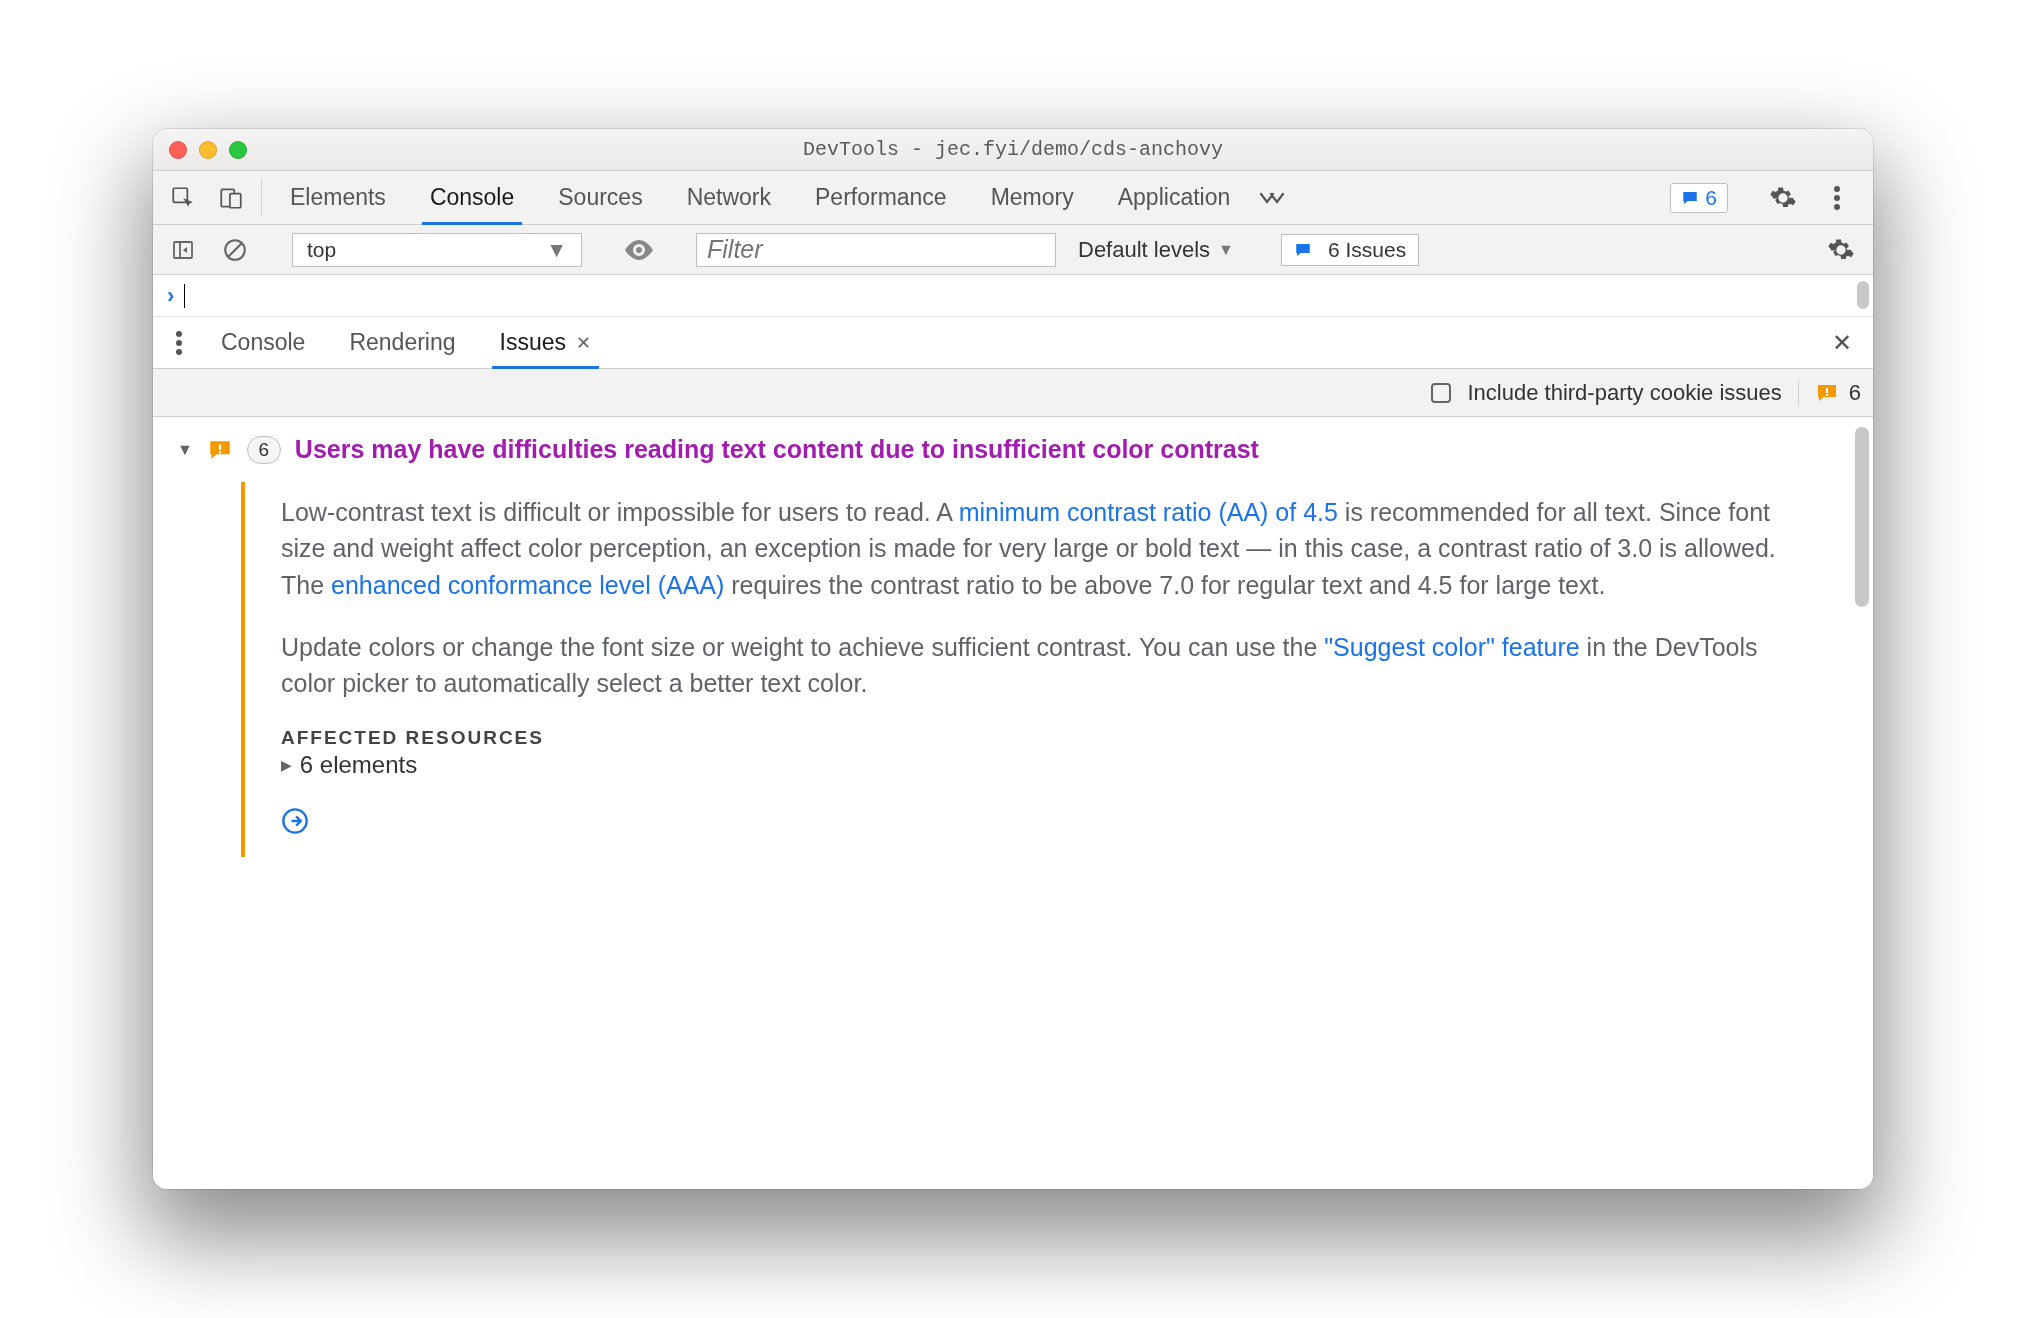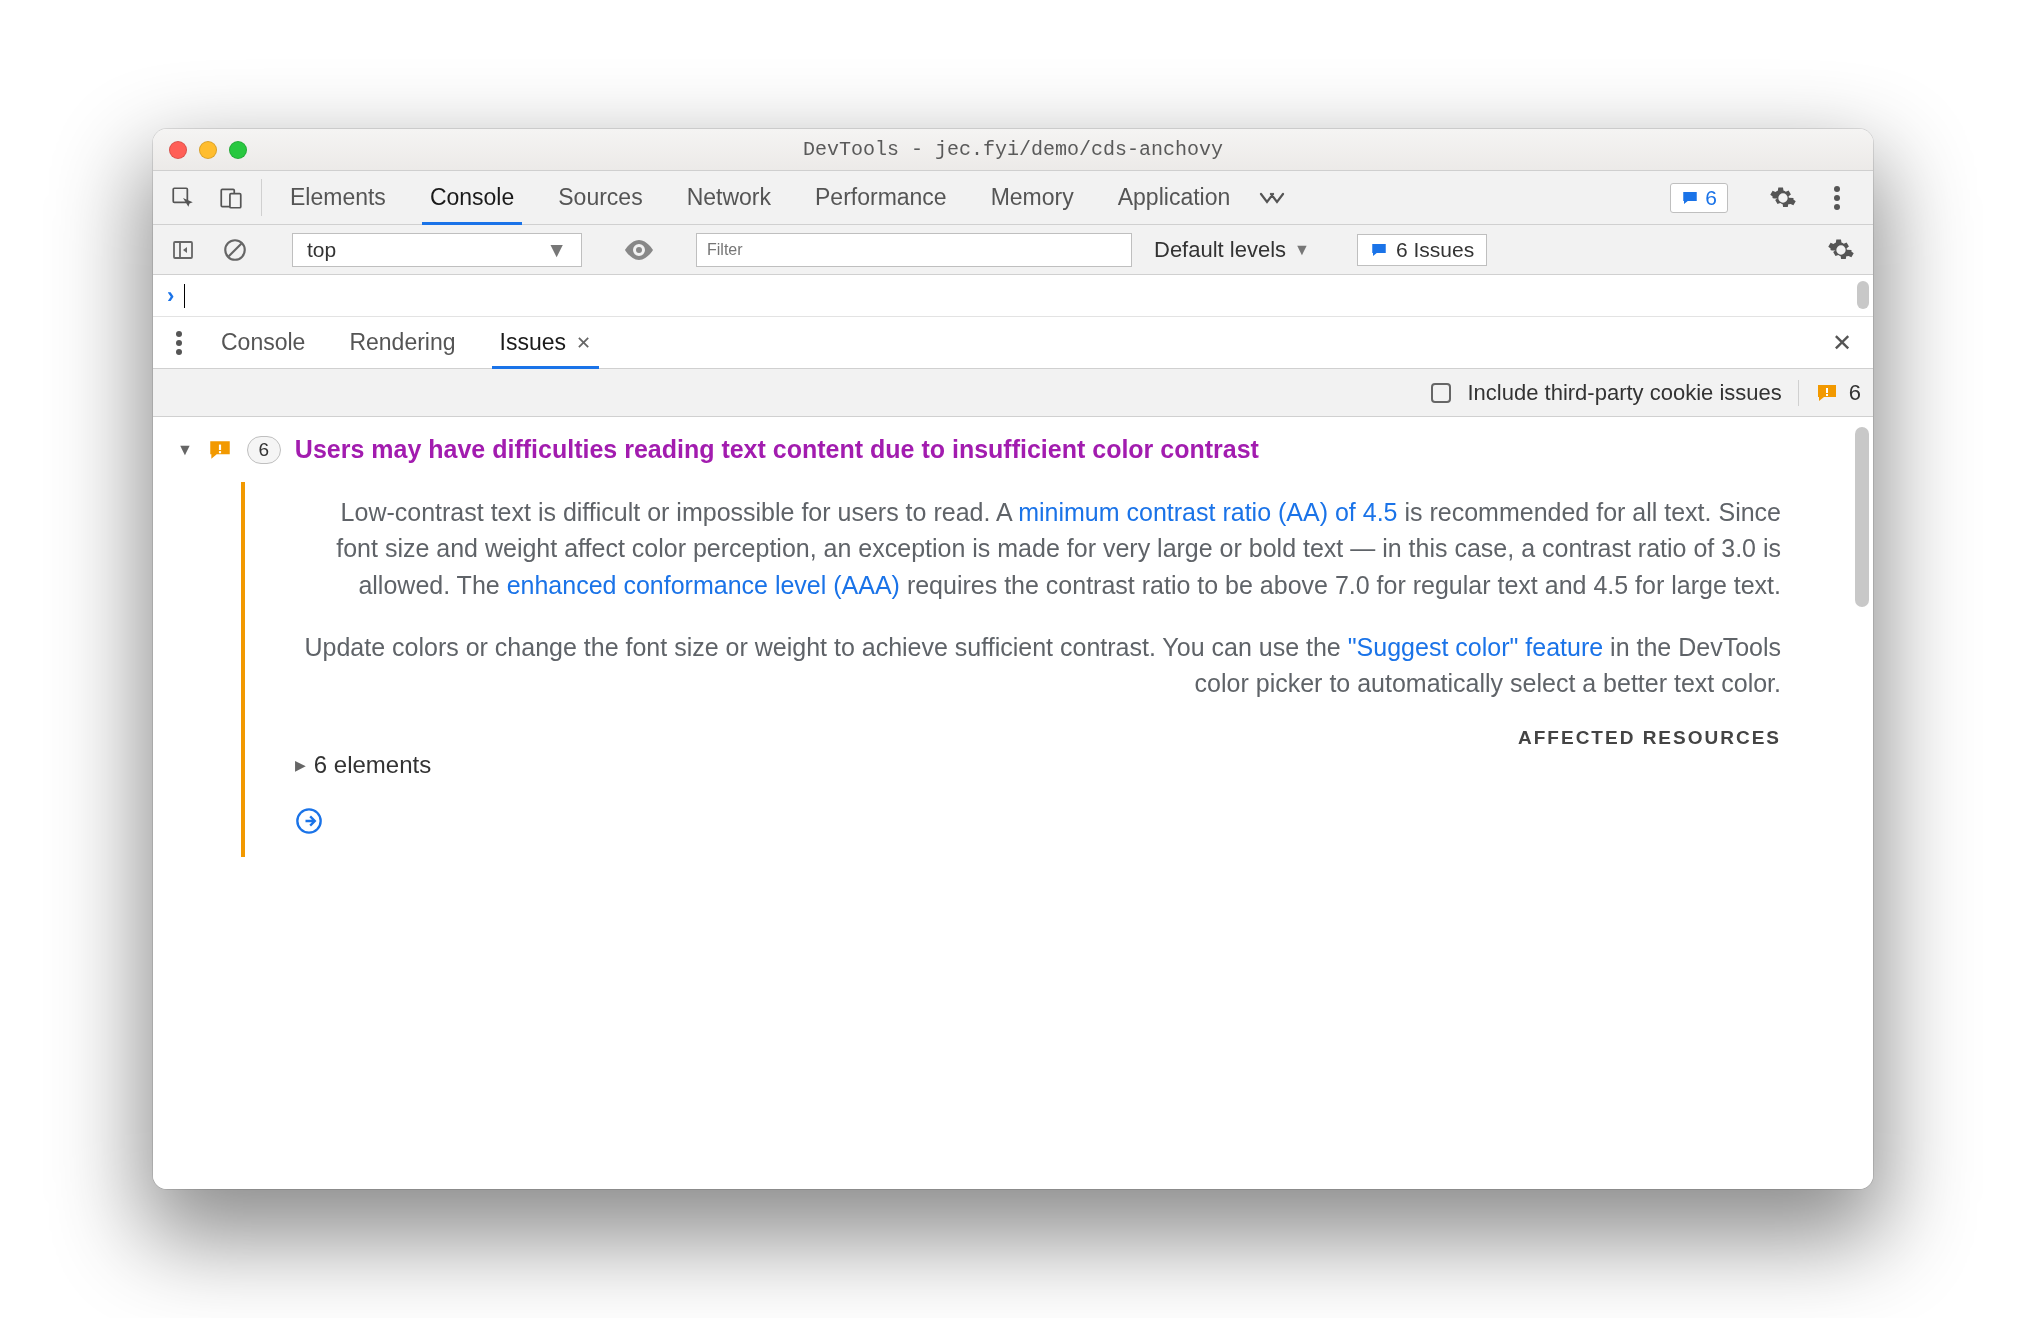--- a/index.html
+++ b/index.html
@@ -80,29 +80,29 @@
     flex:0 0 auto;
   }
   .tbtn { width:40px; height:36px; display:flex; align-items:center; justify-content:center; color:#666; }
   .context-select {
     display:flex; align-items:center; justify-content:space-between;
     width: 290px; height:34px; border:1px solid #bfbfbf; background:#fff;
     padding:0 14px; font-size:21px; color:#333;
   }
   .eye { width:40px; display:flex; align-items:center; justify-content:center; color:#888; }
   .filter-input {
-    width: 436px; height:34px; border:1px solid #bfbfbf; background:#fff;
-    font-size:16px; color:#888; padding:0 10px;
+    width: 360px; height:34px; border:1px solid #bfbfbf; background:#fff;
+    font-size:25px; color:#888; padding:0 10px;font-style:italic;
   }
   .level-select {
     display:flex; align-items:center; gap:8px; font-size:22px; color:#333;
     padding: 0 10px;
   }
   .issues-chip {
-    display:flex; align-items:center; gap:8px;
+    display:flex; align-items:center; gap:16px;
     border:1px solid #bfbfbf; background:#fff; height:32px; padding:0 12px;
     font-size:21px; color:#333;
   }
   .issues-chip svg { width:18px; height:18px; fill:#1a73e8; }
   .console-toolbar .gear { margin-left:auto; }
 
   
   .prompt {
     height: 42px; border-bottom:1px solid #e3e3e3; display:flex; align-items:center;
     padding:0 14px; font-size:22px; color:#1a73e8; gap:10px; flex:0 0 auto; position:relative;
@@ -154,23 +154,22 @@
   .issue-header .warn-icon { width:26px; height:26px; }
   .count-pill {
     min-width:34px; height:28px; border:1px solid #bfbfbf; border-radius:14px;
     display:flex; align-items:center; justify-content:center;
     font-size:19px; color:#333; background:#f5f5f5; padding:0 8px;
   }
   .issue-title { font-size:25px; font-weight:700; color:#a21caf; }
   .issue-detail {
     margin:18px 0 0 64px;
     border-left:4px solid #f29900;
-    padding:12px 0 22px 50px;
+    padding:12px 0 22px 36px;
     max-width: 1540px;
-    text-align: right;
   }
   .issue-detail p {
     font-size:25px; color:#5f6368; line-height:1.45; margin-bottom:26px;
     max-width: 1520px;
   }
   .issue-detail a { color:#1a73e8; text-decoration:none; }
   .aff-title {
     font-size:19px; letter-spacing:2px; color:#444; font-weight:700; margin:24px 0 2px 0;
   }
   .aff-row { display:flex; align-items:center; gap:8px; font-size:24px; color:#333; margin-bottom:28px; }

